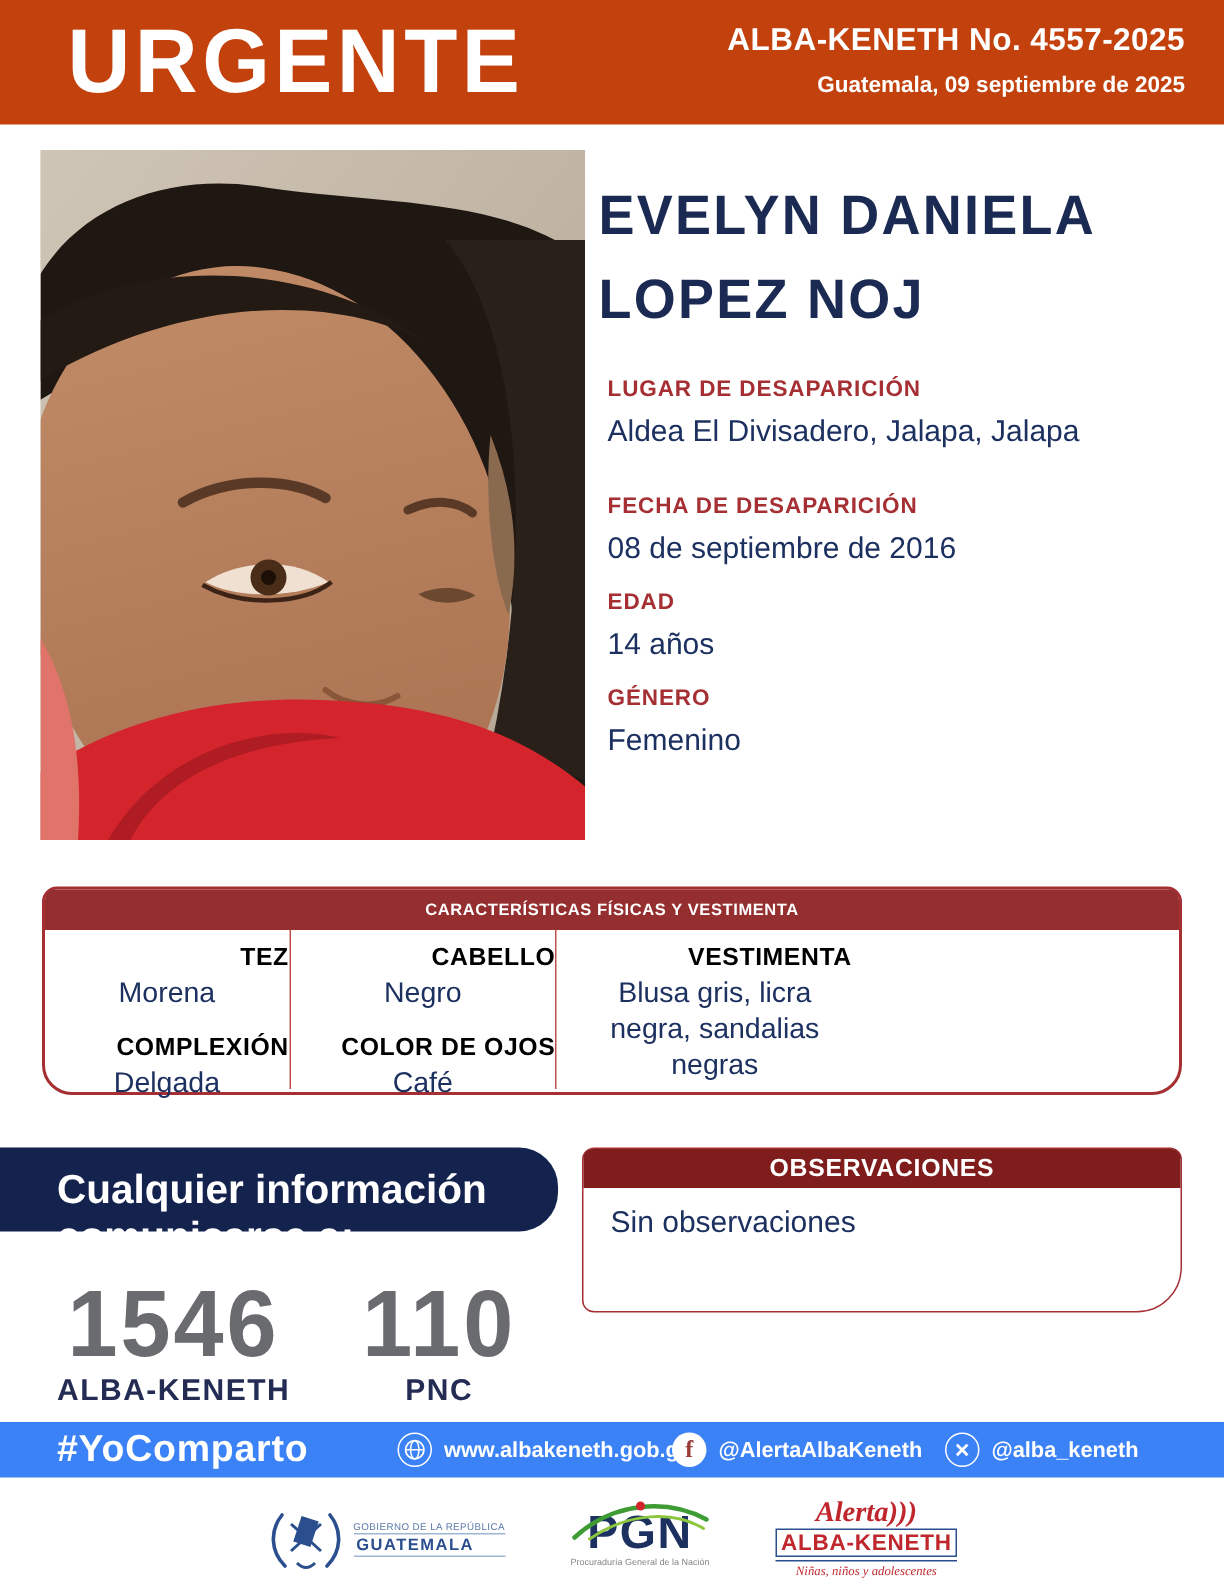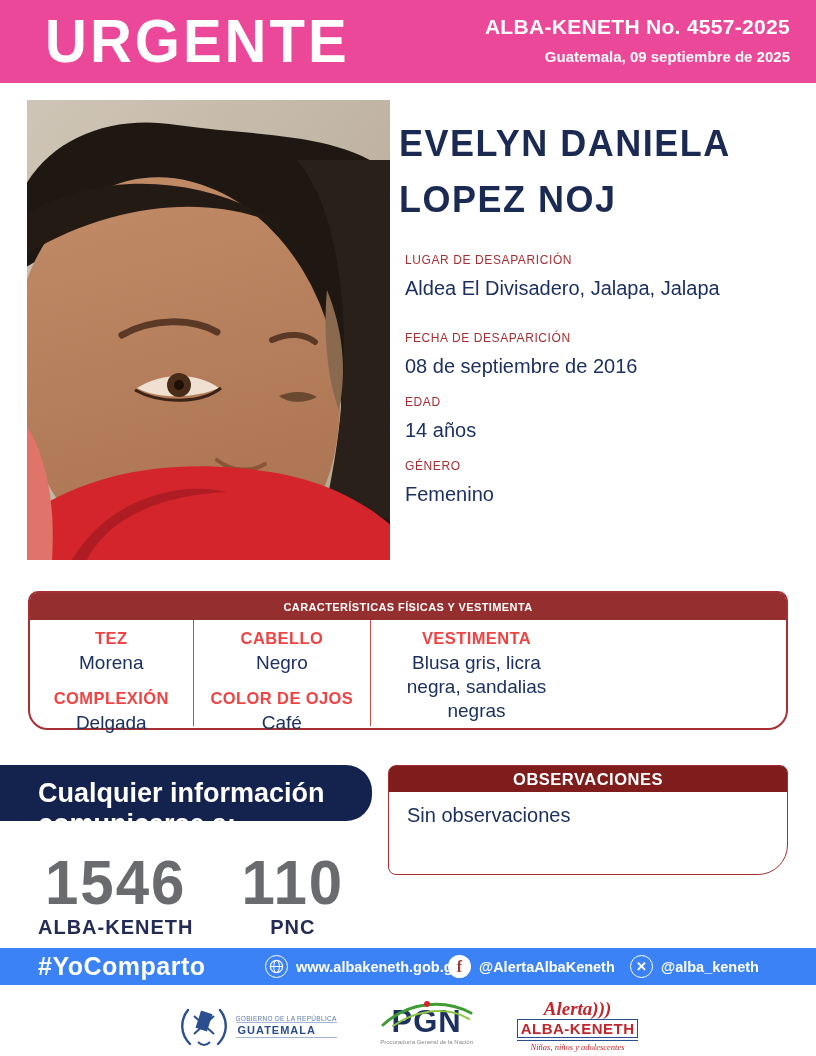--- a/index.html
+++ b/index.html
@@ -1,51 +1,51 @@
 <!DOCTYPE html>
 <html><head>
 <meta charset="utf-8">
 <style>
   html,body{margin:0;padding:0;background:#ffffff;}
   .page{position:relative;width:816px;height:1056px;background:#ffffff;overflow:hidden;
         font-family:"Liberation Sans", sans-serif;}
 
   
-  .header{position:absolute;left:0;top:0;width:816px;height:83px;background:#ec4899;}
+  .header{position:absolute;left:0;top:0;width:816px;height:83px;background:#c2410c;}
   .urgente{position:absolute;left:45px;top:6px;color:#ffffff;font-size:58px;font-weight:bold;
            letter-spacing:3px;transform:scaleY(1.04);transform-origin:top left;}
   .hdr-right{position:absolute;right:26px;top:15px;text-align:right;color:#ffffff;}
   .alert-no{font-size:21px;font-weight:bold;letter-spacing:0.3px;}
   .place-date{font-size:15px;font-weight:bold;margin-top:9px;}
 
   
   .photo{position:absolute;left:27px;top:100px;width:363px;height:460px;overflow:hidden;background:#c9bfb2;}
   .photo svg{display:block;}
 
   
   .name{position:absolute;left:399px;top:116px;color:#1a2a52;font-weight:bold;
         font-size:36px;letter-spacing:1.5px;line-height:54px;transform:scaleY(1.03);transform-origin:top left;}
 
   
   .details{position:absolute;left:405px;top:250px;width:400px;}
   .detail{margin-bottom:13px;}
   .detail.first{margin-bottom:27px;}
-  .d-label{color:#a52f33;font-size:12px;font-weight:normal;letter-spacing:0.6px;line-height:20px;}
+  .d-label{color:#a52f33;font-size:15px;font-weight:bold;letter-spacing:0.6px;line-height:20px;}
   .d-value{color:#1d3160;font-size:20px;line-height:26px;margin-top:5px;}
 
   
   .char-box{position:absolute;left:28px;top:591px;width:760px;height:139px;background:#ffffff;
             border:2px solid #a52f33;border-radius:10px 10px 20px 20px;box-sizing:border-box;}
   .char-head{height:27px;background:#952e2e;border-radius:7px 7px 0 0;display:flex;
              align-items:center;justify-content:center;color:#ffffff;font-weight:bold;font-size:11px;letter-spacing:0.4px;}
   .char-body{display:flex;height:106px;}
   .char-col{box-sizing:border-box;padding-top:9px;text-align:center;}
   .char-col + .char-col{border-left:1.5px solid #c0504d;}
   .col1{width:21.5%;} .col2{width:23.5%;} .col3{width:28%;padding-left:14px;padding-right:14px;} .col4{width:27%;}
-  .c-label{color:#ef4444;font-size:16.5px;font-weight:bold;letter-spacing:0.4px;}
+  .c-label{color:#000000;font-size:16.5px;font-weight:bold;letter-spacing:0.4px;text-align:right;}
   .c-value{color:#1d3160;font-size:19px;line-height:24px;margin-top:3px;}
   .c-item + .c-item{margin-top:14px;}
 
   
   .contact-box{position:absolute;left:0;top:765px;width:372px;height:56px;background:#14224e;
                border-radius:0 26px 26px 0;}
   .contact-text{position:absolute;left:38px;top:13px;color:#ffffff;font-size:27px;font-weight:bold;line-height:31px;}
   .numbers{position:absolute;left:38px;top:856px;display:flex;gap:48px;}
   .num-block{text-align:center;}
   .big-num{color:#6a6b6e;font-size:60px;font-weight:bold;letter-spacing:2px;line-height:54px;transform:scaleY(1.05);}

